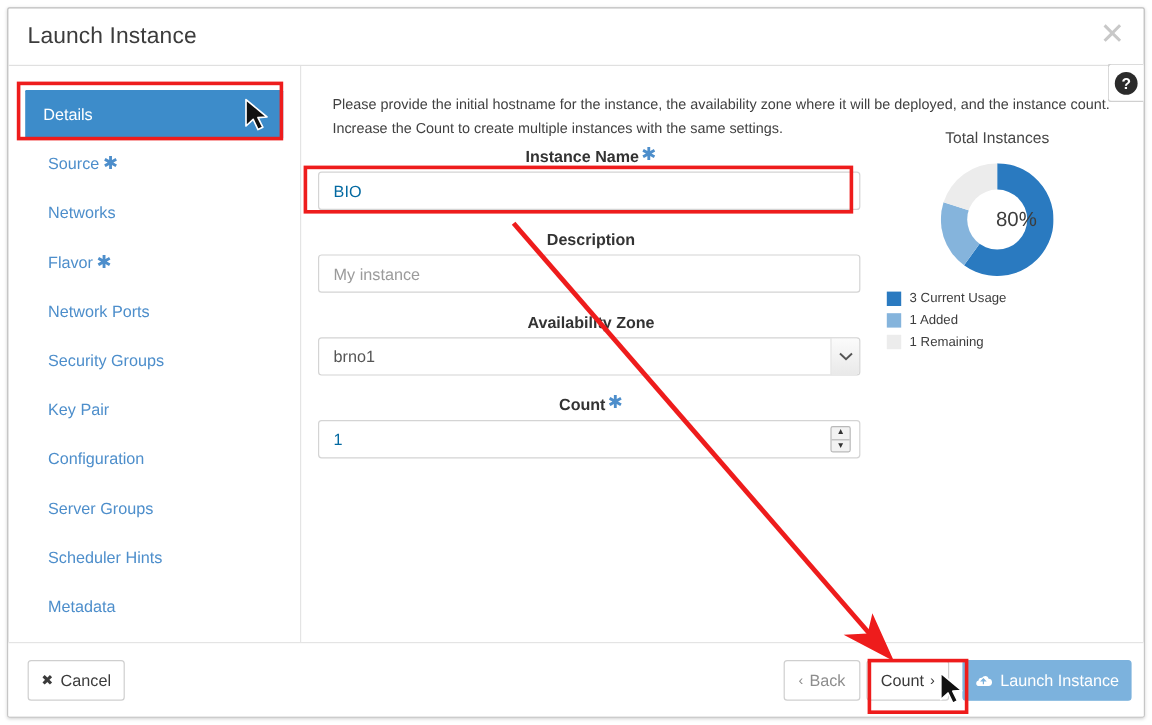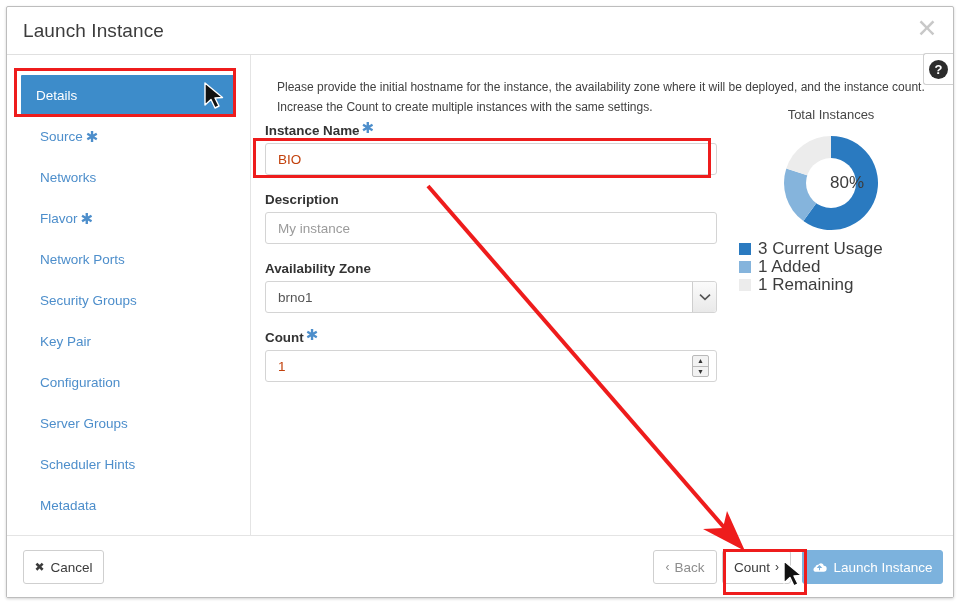--- a/index.html
+++ b/index.html
@@ -106,30 +106,31 @@
     width: 690px;
     margin: 0 0 16px 12px;
   }
   #form-col {
     position: absolute; left: 14px; top: 68px;
     width: 455px;
   }
   .field-label {
     font-size: 13.4px; color: #333; font-weight: bold;
     margin: 0 0 5px 0;
+    text-align: center;
   }
   .field-label .req {
     color: #4d8ecb; font-size: 15px; font-weight: normal;
     margin-left: 2px; vertical-align: 2px; line-height: 0;
   }
   .text-input {
     width: 452px; height: 32px;
     border: 1px solid #d4d4d4; border-radius: 3px;
     background: #fff;
-    font-size: 13.5px; color: #c2410c;
+    font-size: 13.5px; color: #0369a1;
     padding: 0 10px 0 12px;
     font-family: "Liberation Sans", sans-serif;
     outline: none;
   }
   .text-input::placeholder { color: #9b9b9b; }
   .field-block { margin-bottom: 17px; }
 
   select.select-input {
     width: 452px; height: 32px;
     border: 1px solid #d4d4d4; border-radius: 3px;
@@ -180,21 +181,21 @@
   #donut-center {
     position: absolute; left: 16px; top: 0; width: 100%; height: 100%;
     display: flex; align-items: center; justify-content: center;
     font-size: 17px; color: #3c3c3c;
   }
   #legend {
     text-align: left; margin-left: 8px;
   }
   .legend-row {
     display: flex; align-items: center;
-    font-size: 17px; color: #3d3d3d;
+    font-size: 11px; color: #3d3d3d;
     height: 18px;
   }
   .legend-sw {
     width: 12px; height: 12px; margin-right: 7px; flex: 0 0 12px;
   }
 
   
   #footer {
     position: absolute; left: 0; bottom: 0;
     width: 100%; height: 62px;

